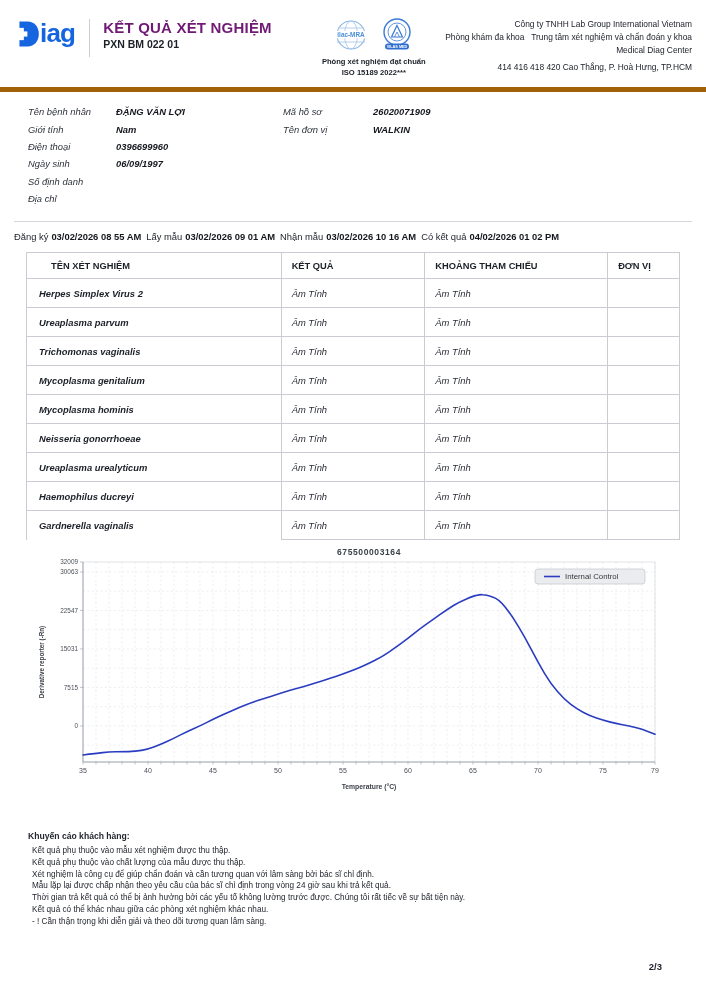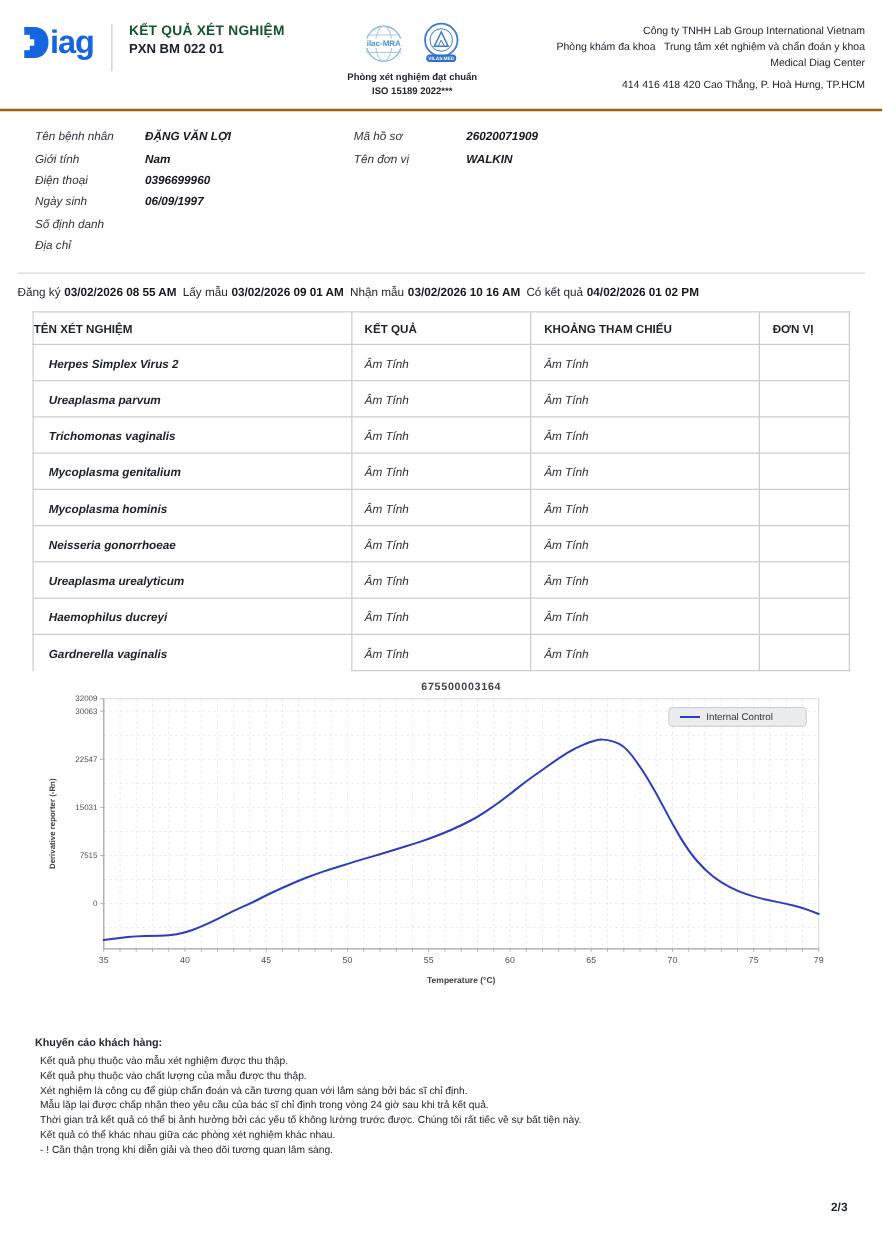--- a/index.html
+++ b/index.html
@@ -2,26 +2,26 @@
 <html><head>
 <meta charset="utf-8">
 <style>
   html,body{margin:0;padding:0;background:#ffffff;}
   .page{
     width:706px;height:1000px;position:relative;background:#fff;overflow:hidden;
     font-family:"Liberation Sans","DejaVu Sans",sans-serif;color:#23272f;
     -webkit-font-smoothing:antialiased;
   }
   
-  .header{display:flex;align-items:flex-start;padding:17px 14px 0;height:70px;border-bottom:2px solid #a16207;box-sizing:content-box;}
+  .header{display:flex;align-items:flex-start;padding:17px 14px 0;height:70px;border-bottom:5px solid #a16207;box-sizing:content-box;}
   .brand{display:flex;align-items:flex-start;padding-top:3px;}
   .brand-rest{font-size:26px;font-weight:700;color:#1565e0;letter-spacing:-0.8px;line-height:26px;margin-left:-1px;}
   .brand-divider{width:1px;background:#c9cdd3;height:38px;margin:2px 13px 0 14px;}
   .title-block{padding-top:2px;}
-  .report-title{font-size:11px;font-weight:700;color:#14532d;letter-spacing:0.2px;}
+  .report-title{font-size:15px;font-weight:700;color:#701a75;letter-spacing:0.2px;}
   .form-code{font-size:10.5px;font-weight:700;color:#1b1f27;margin-top:2px;}
   .certs{margin-left:42px;text-align:center;width:120px;flex:none;}
   .cert-logos{display:flex;gap:10px;justify-content:center;align-items:flex-start;height:38px;}
   .cert-caption{font-size:7.6px;font-weight:700;color:#20242c;line-height:1.4;margin-top:2px;}
   .company{margin-left:auto;text-align:right;font-size:8.4px;line-height:1.55;color:#20242c;padding-top:1px;}
   .company .b{font-weight:400;white-space:pre;}
   .company .addr{margin-top:4px;}
   
   .patient{display:flex;padding:11px 14px 0 28px;font-size:9.4px;}
   .p-col-left{width:255px;flex:none;}
@@ -32,29 +32,29 @@
   .divider{height:1px;background:#d4d7dc;margin:14px 14px 0;}
   
   .timeline{padding:9px 14px 0;font-size:9.4px;color:#23272f;white-space:nowrap;}
   .tl-label{margin-right:3px;}
   .tl-value{font-weight:700;margin-right:5px;color:#14171d;}
   
   .results{margin:10px 26px 0;width:654px;border-collapse:collapse;font-size:9.4px;table-layout:fixed;}
   .results th{border:1px solid #c9cdd3;text-align:left;font-weight:700;height:25px;padding:0 10px;font-size:9.3px;color:#1b1f27;}
   .results td{border:1px solid #c9cdd3;height:28px;padding:0 10px;color:#2a2e36;font-style:italic;}
   .results td.name{font-weight:700;padding-left:12px;color:#1b1f27;}
-  .results th.name{padding-left:0;}
+  .results th.name{padding-left:24px;}
   .results tr:last-child td.name{border-bottom:none;}
   
   .chart{margin:6px auto 0;width:640px;}
   
   .advisory{margin:28px 14px 0 28px;font-size:8.2px;line-height:1.45;color:#23272f;}
   .advisory-title{font-weight:700;font-size:8.6px;margin-bottom:2px;}
   .advisory-line{padding-left:4px;}
-  .page-num{position:absolute;right:28px;bottom:28px;font-size:9.5px;font-weight:700;color:#1d2129;}
+  .page-num{position:absolute;right:44px;bottom:28px;font-size:9.5px;font-weight:700;color:#1d2129;}
 </style>
 </head>
 <body>
 
 <div class="page">
 
   <div class="header">
     <div class="brand">
       <svg width="27" height="28" viewBox="0 0 23 26" aria-hidden="true">
         <path d="M4 1.5 h7.5 c6.4 0 10.5 4.8 10.5 11.5 s-4.1 11.5 -10.5 11.5 h-7.5 z" fill="#1565e0"></path>

